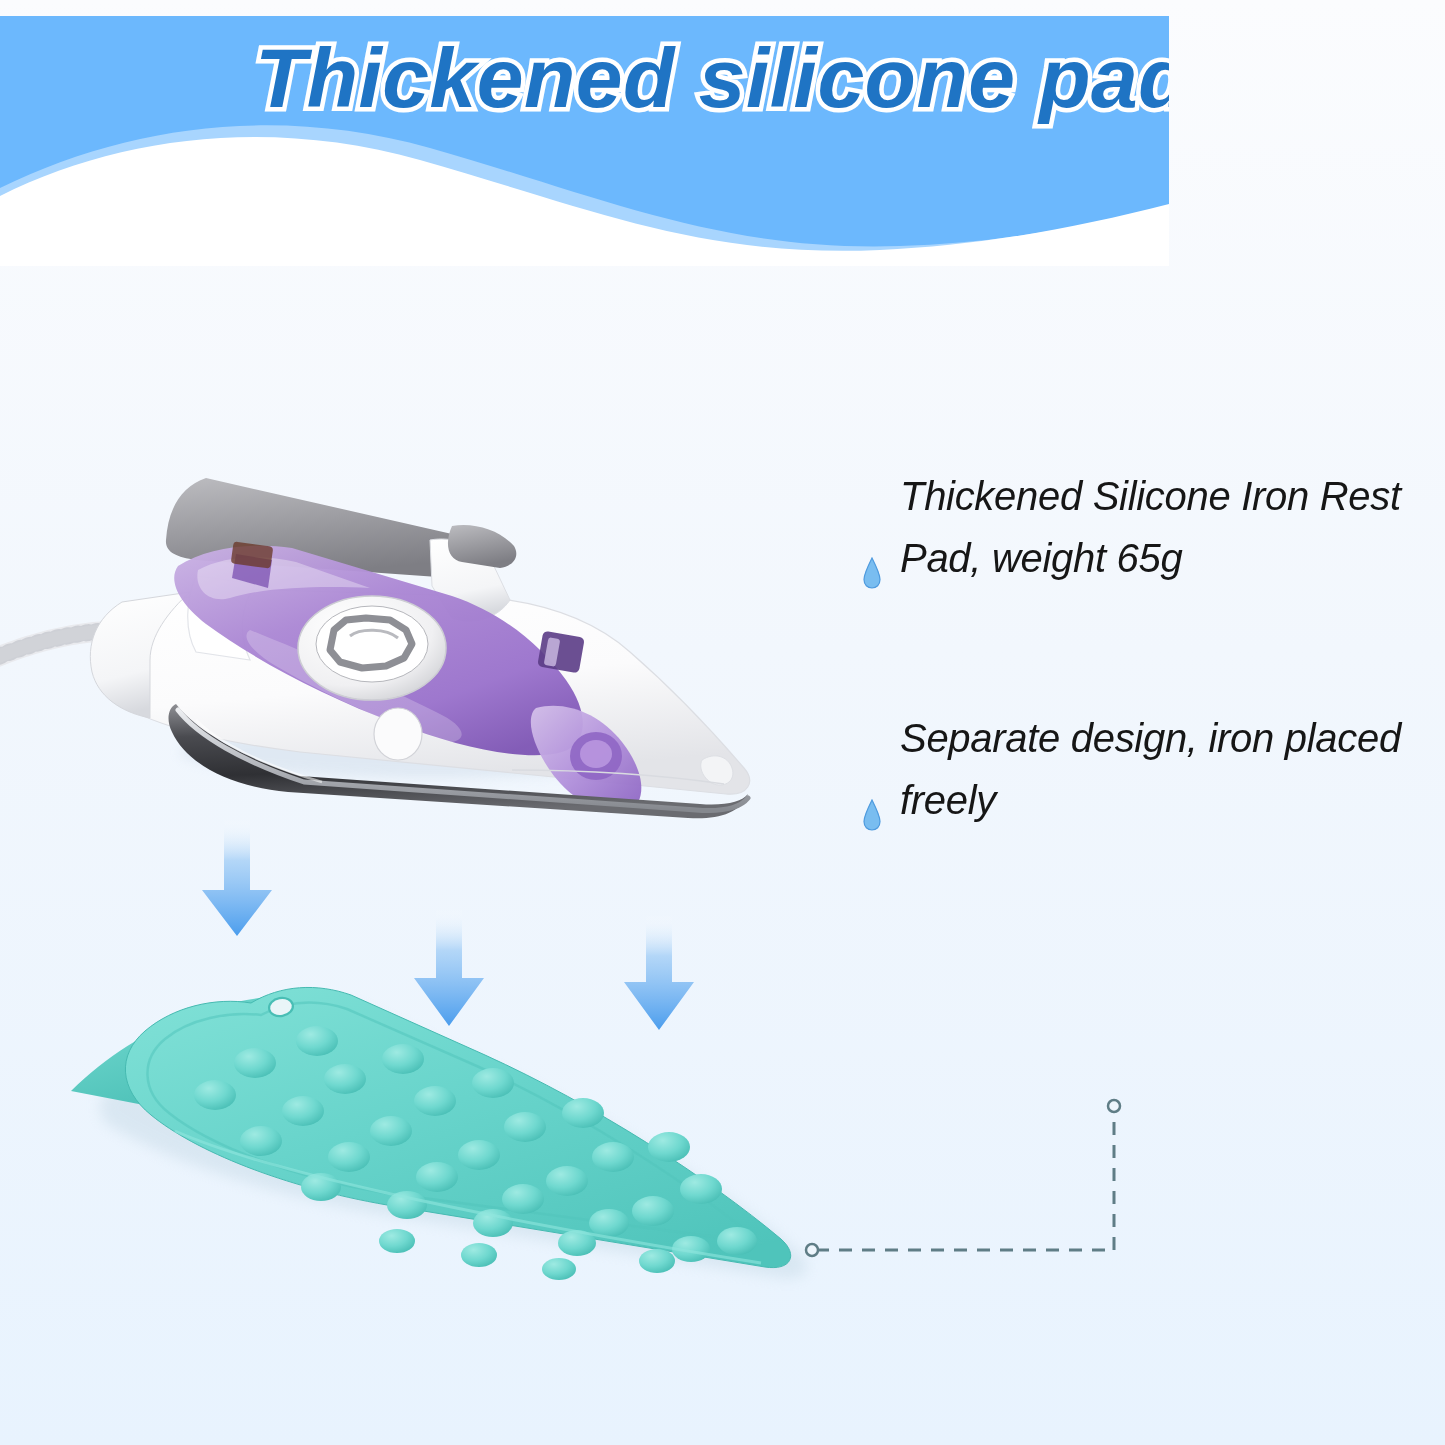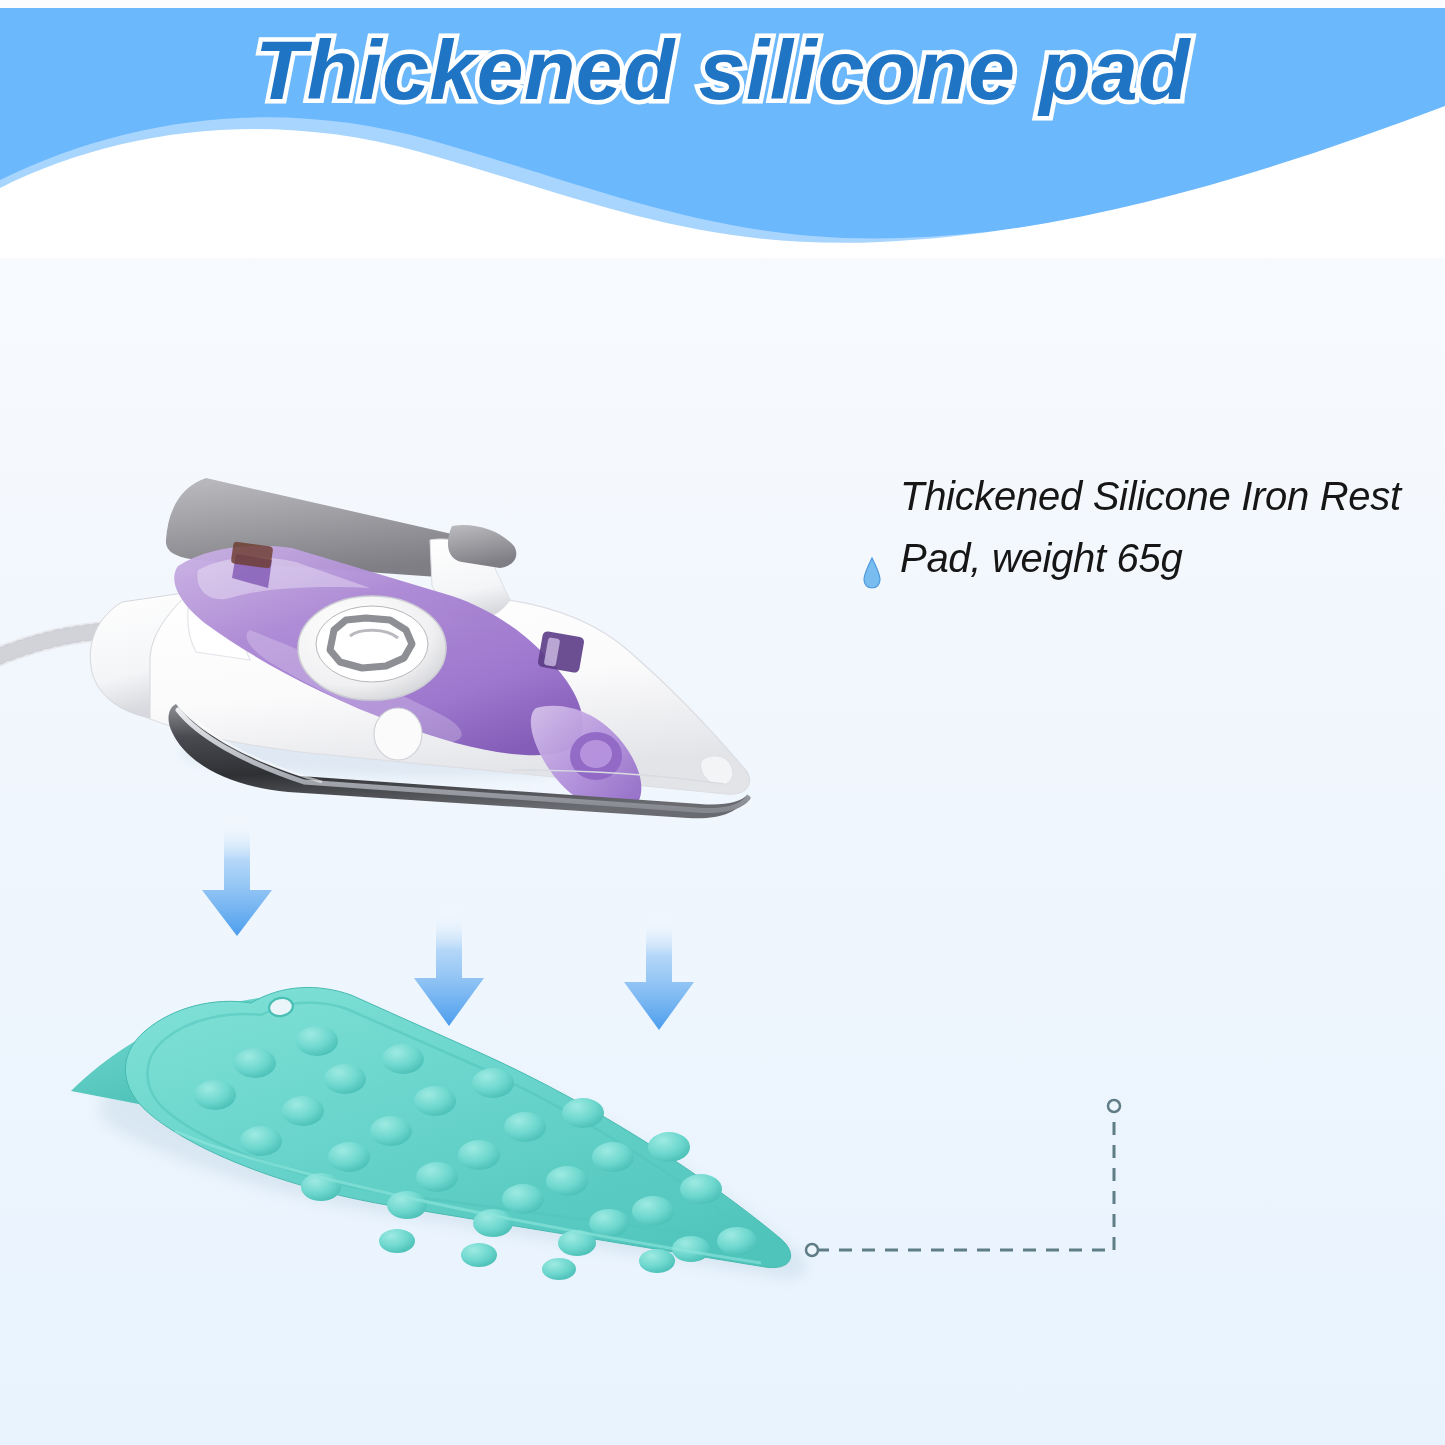--- a/index.html
+++ b/index.html
@@ -6,21 +6,21 @@
   html,body { width:1445px; height:1445px; }
   body {
     font-family:"Liberation Sans", sans-serif;
     background:linear-gradient(180deg,#fbfcfe 0%,#f2f7fd 45%,#e8f3fe 100%);
     overflow:hidden;
     position:relative;
   }
 
   
   #banner {
-    position:absolute; left:0; top:8px; width:1445px; height:250px;
+    position:absolute; left:0; top:16px; width:1169px; height:250px;
     overflow:hidden;
   }
   #banner-bg {
     position:absolute; inset:0;
     background:#6cb8fd;
   }
   #banner-wave-svg { position:absolute; left:0; bottom:0; width:1445px; height:170px; display:block; }
 
   #banner-title {
     position:absolute; left:0; top:14px; width:1445px;
@@ -351,14 +351,22 @@
   <div class="feature">
     <span class="bullet-icon">
       <svg viewBox="0 0 20 32">
         <path d="M10,1 C14.5,10 18,17 18,22.5 C18,27.8 14.4,31 10,31 C5.6,31 2,27.8 2,22.5 C2,17 5.5,10 10,1 Z" fill="#79bdf0" stroke="#4e9ade" stroke-width="1.2"></path>
       </svg>
     </span>
     <span class="feature-text">Thickened Silicone Iron Rest Pad, weight 65g</span>
   </div>
 
 
+  <div class="feature">
+    <span class="bullet-icon">
+      <svg viewBox="0 0 20 32">
+        <path d="M10,1 C14.5,10 18,17 18,22.5 C18,27.8 14.4,31 10,31 C5.6,31 2,27.8 2,22.5 C2,17 5.5,10 10,1 Z" fill="#79bdf0" stroke="#4e9ade" stroke-width="1.2"></path>
+      </svg>
+    </span>
+    <span class="feature-text">Separate design, iron placed freely</span>
+  </div>
 
 </div>
 
 </body></html>

